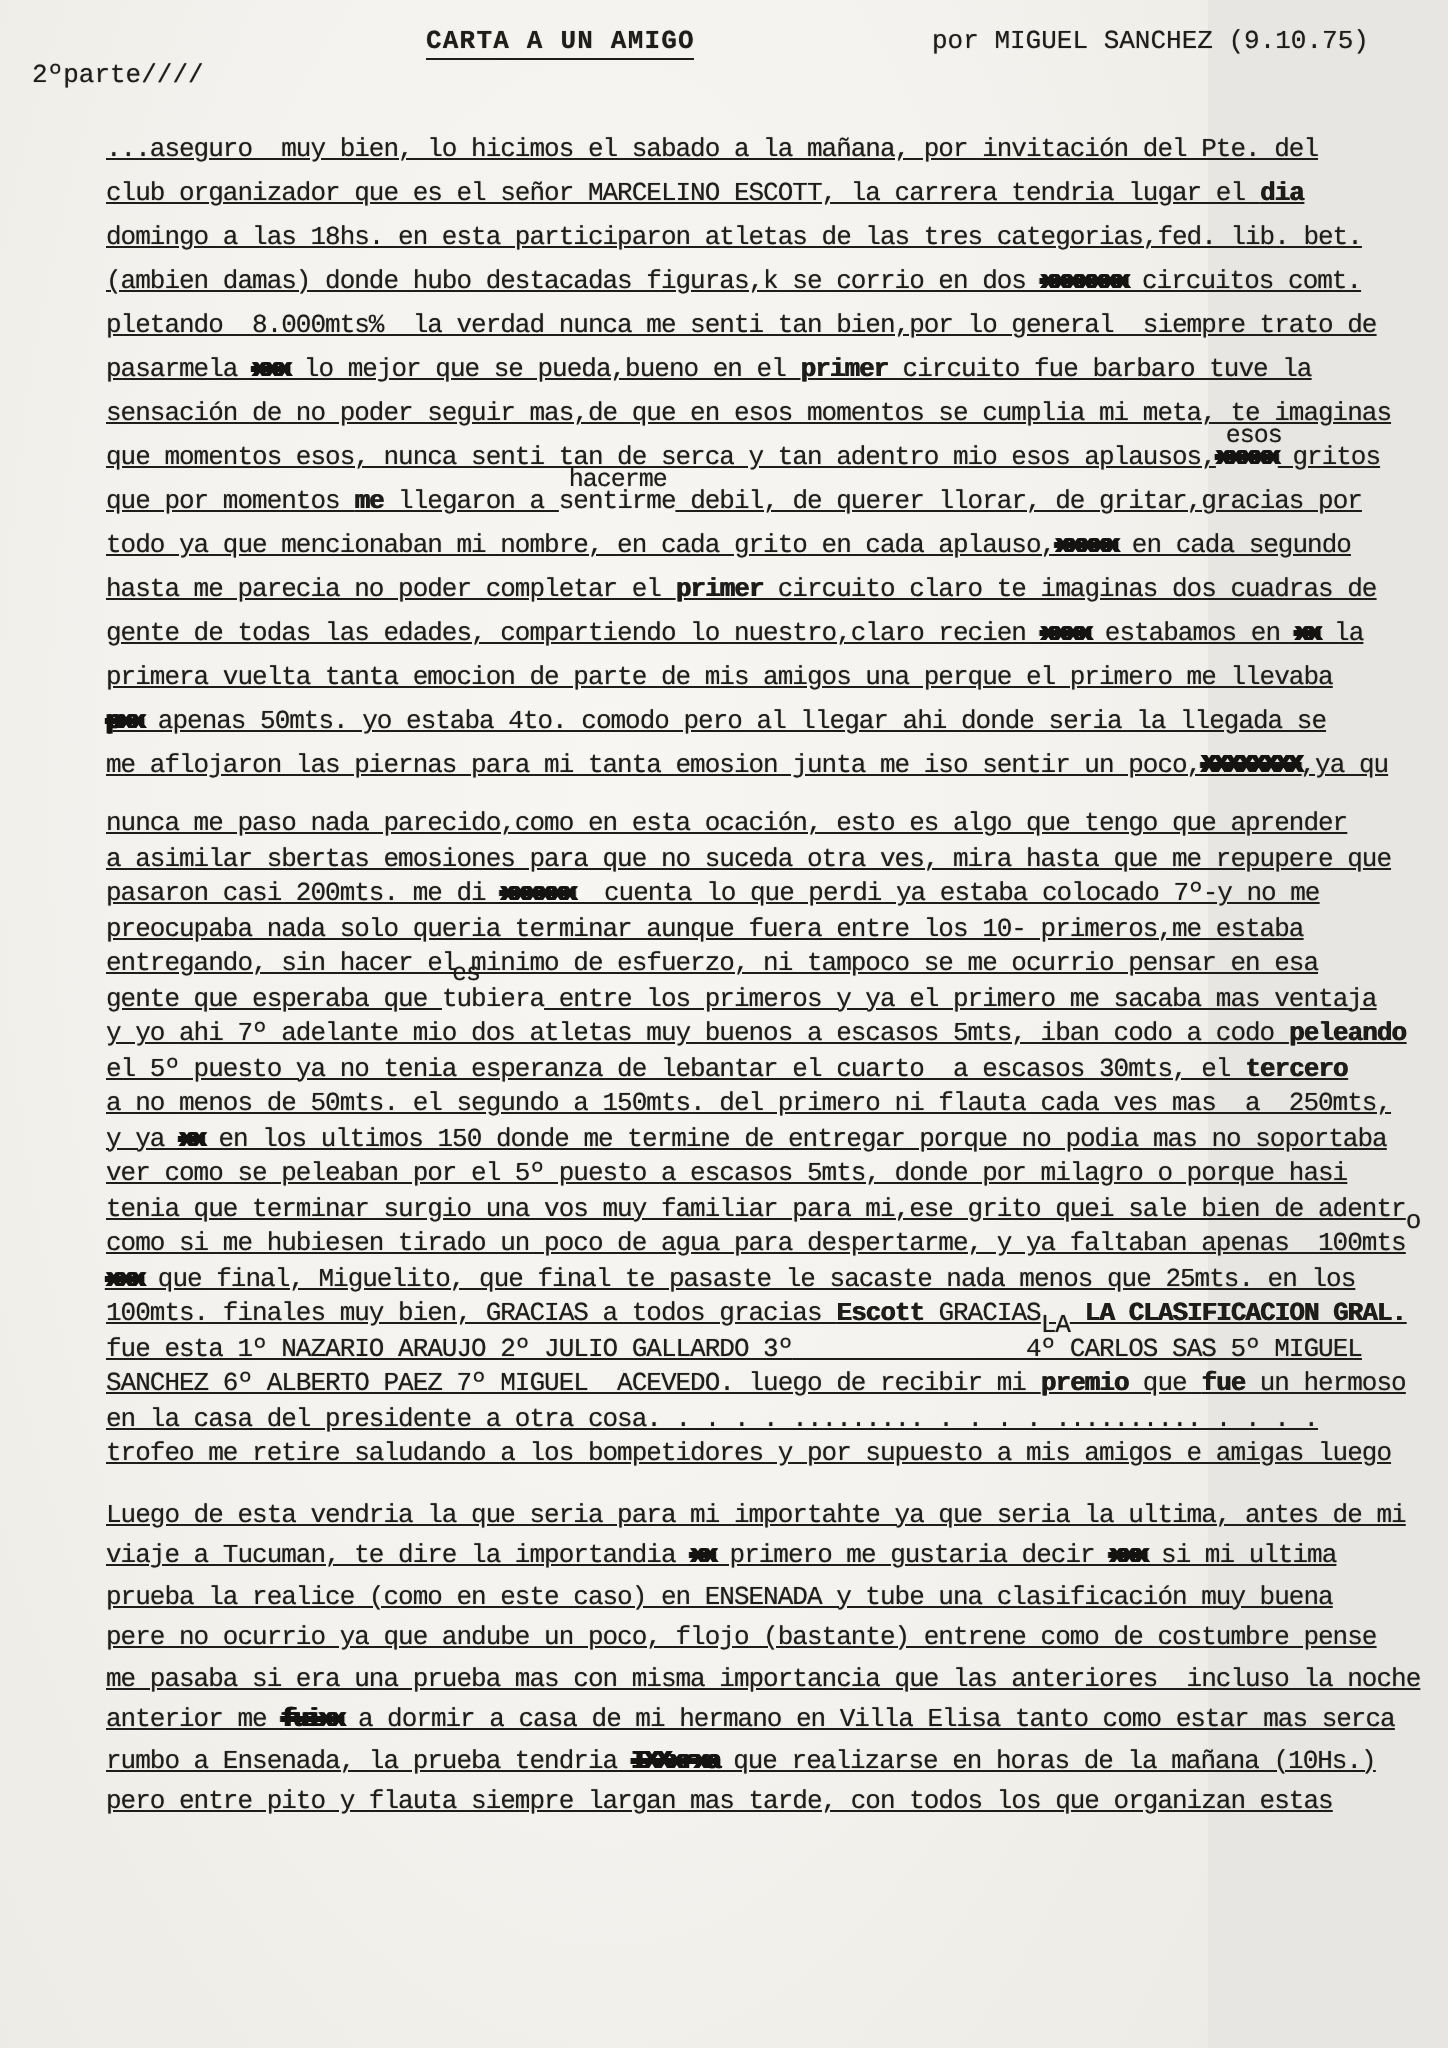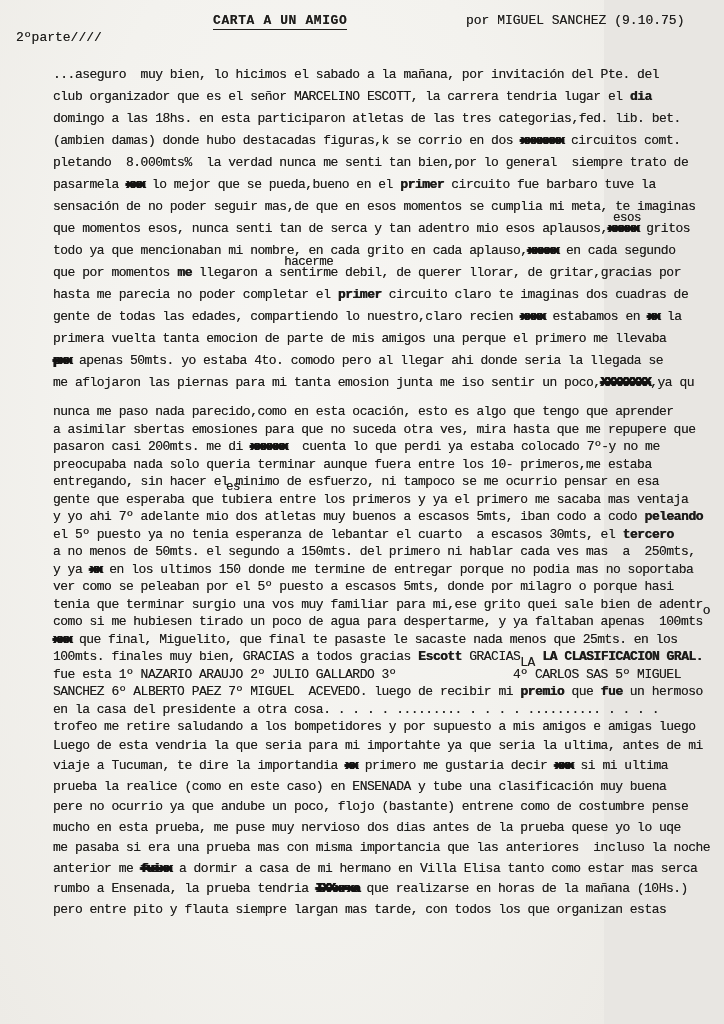--- a/index.html
+++ b/index.html
@@ -22,22 +22,22 @@
   }
   .byline{position:absolute;left:466px;top:13px;font-size:13px;white-space:pre;text-align:right;}
   .part-label{position:absolute;left:16px;top:30px;font-size:13px;white-space:pre;}
   .doc-body{
     position:absolute;left:53px;top:64px;width:660px;
     font-size:13px;letter-spacing:-0.5px;
   }
   .para{margin:0;}
   .para.p1{line-height:22px;}
   .para.p2{line-height:17.5px;margin-top:9px;}
-  .para.p3{line-height:20.5px;}
-  .line{white-space:pre;}
+  .para.p3{line-height:20.5px;margin-top:12px;}
+  .line{white-space:pre;text-decoration:underline;}
   
   .xo{
     font-weight:bold;color:#141312;
     text-decoration:line-through;text-decoration-thickness:2.5px;
     letter-spacing:-1.6px;
     text-shadow:.6px 0 #141312,-.6px 0 #141312;
   }
   
   .ov{font-weight:bold;text-shadow:.45px 0 #1a1918;}
   
@@ -62,54 +62,53 @@
   <div class="doc-body">
       <div class="para p1">
         <div class="line"><span>...aseguro  muy bien, lo hicimos el sabado a la mañana, por invitación del Pte. del</span></div>
         <div class="line"><span>club organizador que es el señor MARCELINO ESCOTT, la carrera tendria lugar el </span><span class="ov">dia</span></div>
         <div class="line"><span>domingo a las 18hs. en esta participaron atletas de las tres categorias,fed. lib. bet.</span></div>
         <div class="line"><span>(ambien damas) donde hubo destacadas figuras,k se corrio en dos </span><span class="xo">xxxxxxx</span><span> circuitos comt.</span></div>
         <div class="line"><span>pletando  8.000mts%  la verdad nunca me senti tan bien,por lo general  siempre trato de</span></div>
         <div class="line"><span>pasarmela </span><span class="xo">xxx</span><span> lo mejor que se pueda,bueno en el </span><span class="ov">primer</span><span> circuito fue barbaro tuve la</span></div>
         <div class="line"><span>sensación de no poder seguir mas,de que en esos momentos se cumplia mi meta, te imaginas</span></div>
         <div class="line"><span>que momentos esos, nunca senti tan de serca y tan adentro mio esos aplausos,</span><span class="ins"><span class="above">esos</span><span class="xo">xxxxx</span></span><span> gritos</span></div>
+        <div class="line"><span>que por momentos </span><span class="ov">me</span><span> llegaron a </span><span class="ins"><span class="above">hacerme</span><span>sentirme</span></span><span> debil, de querer llorar, de gritar,gracias por</span></div>
         <div class="line"><span>todo ya que mencionaban mi nombre, en cada grito en cada aplauso,</span><span class="xo">xxxxx</span><span> en cada segundo</span></div>
-        <div class="line"><span>que por momentos </span><span class="ov">me</span><span> llegaron a </span><span class="ins"><span class="above">hacerme</span><span>sentirme</span></span><span> debil, de querer llorar, de gritar,gracias por</span></div>
         <div class="line"><span>hasta me parecia no poder completar el </span><span class="ov">primer</span><span> circuito claro te imaginas dos cuadras de</span></div>
         <div class="line"><span>gente de todas las edades, compartiendo lo nuestro,claro recien </span><span class="xo">xxxx</span><span> estabamos en </span><span class="xo">xx</span><span> la</span></div>
         <div class="line"><span>primera vuelta tanta emocion de parte de mis amigos una perque el primero me llevaba</span></div>
         <div class="line"><span class="xo">pxx</span><span> apenas 50mts. yo estaba 4to. comodo pero al llegar ahi donde seria la llegada se</span></div>
         <div class="line"><span>me aflojaron las piernas para mi tanta emosion junta me iso sentir un poco,</span><span class="xo">XXXXXXXX</span><span>,ya qu</span></div>
       </div>
       <div class="para p2">
         <div class="line"><span>nunca me paso nada parecido,como en esta ocación, esto es algo que tengo que aprender</span></div>
         <div class="line"><span>a asimilar sbertas emosiones para que no suceda otra ves, mira hasta que me repupere que</span></div>
         <div class="line"><span>pasaron casi 200mts. me di </span><span class="xo">xxxxxx</span><span>  cuenta lo que perdi ya estaba colocado 7º-y no me</span></div>
         <div class="line"><span>preocupaba nada solo queria terminar aunque fuera entre los 10- primeros,me estaba</span></div>
         <div class="line"><span>entregando, sin hacer el minimo de esfuerzo, ni tampoco se me ocurrio pensar en esa</span></div>
         <div class="line"><span>gente que esperaba que </span><span class="ins"><span class="above">es</span><span>tubiera</span></span><span> entre los primeros y ya el primero me sacaba mas ventaja</span></div>
         <div class="line"><span>y yo ahi 7º adelante mio dos atletas muy buenos a escasos 5mts, iban codo a codo </span><span class="ov">peleando</span></div>
         <div class="line"><span>el 5º puesto ya no tenia esperanza de lebantar el cuarto  a escasos 30mts, el </span><span class="ov">tercero</span></div>
-        <div class="line"><span>a no menos de 50mts. el segundo a 150mts. del primero ni hablar cada ves mas  a  250mts,</span></div>
+        <div class="line"><span>a no menos de 50mts. el segundo a 150mts. del primero ni flauta cada ves mas  a  250mts,</span></div>
         <div class="line"><span>y ya </span><span class="xo">xx</span><span> en los ultimos 150 donde me termine de entregar porque no podia mas no soportaba</span></div>
         <div class="line"><span>ver como se peleaban por el 5º puesto a escasos 5mts, donde por milagro o porque hasi</span></div>
         <div class="line"><span>tenia que terminar surgio una vos muy familiar para mi,ese grito quei sale bien de adentr</span><span class="drop">o</span></div>
         <div class="line"><span>como si me hubiesen tirado un poco de agua para despertarme, y ya faltaban apenas  100mts</span></div>
         <div class="line"><span class="xo">xxx</span><span> que final, Miguelito, que final te pasaste le sacaste nada menos que 25mts. en los</span></div>
         <div class="line"><span>100mts. finales muy bien, GRACIAS a todos gracias </span><span class="ov">Escott</span><span> GRACIAS</span><span class="drop">LA</span><span class="ov"> LA CLASIFICACION GRAL.</span></div>
         <div class="line"><span>fue esta 1º NAZARIO ARAUJO 2º JULIO GALLARDO 3º</span><span>                </span><span>4º CARLOS SAS 5º MIGUEL</span></div>
         <div class="line"><span>SANCHEZ 6º ALBERTO PAEZ 7º MIGUEL  ACEVEDO. luego de recibir mi </span><span class="ov">premio</span><span> que </span><span class="ov">fue</span><span> un hermoso</span></div>
         <div class="line"><span>en la casa del presidente a otra cosa. . . . . ......... . . . . .......... . . . .</span></div>
         <div class="line"><span>trofeo me retire saludando a los bompetidores y por supuesto a mis amigos e amigas luego</span></div>
       </div>
       <div class="para p3">
         <div class="line"><span>Luego de esta vendria la que seria para mi importahte ya que seria la ultima, antes de mi</span></div>
         <div class="line"><span>viaje a Tucuman, te dire la importandia </span><span class="xo">xx</span><span> primero me gustaria decir </span><span class="xo">xxx</span><span> si mi ultima</span></div>
         <div class="line"><span>prueba la realice (como en este caso) en ENSENADA y tube una clasificación muy buena</span></div>
         <div class="line"><span>pere no ocurrio ya que andube un poco, flojo (bastante) entrene como de costumbre pense</span></div>
-        <div class="line"><span>mucho en esta prueba, me puse muy nervioso dos dias antes de la prueba quese yo lo uqe</span></div>
         <div class="line"><span>me pasaba si era una prueba mas con misma importancia que las anteriores  incluso la noche</span></div>
         <div class="line"><span>anterior me </span><span class="xo">fuixx</span><span> a dormir a casa de mi hermano en Villa Elisa tanto como estar mas serca</span></div>
         <div class="line"><span>rumbo a Ensenada, la prueba tendria </span><span class="xo">IXXxrxa</span><span> que realizarse en horas de la mañana (10Hs.)</span></div>
         <div class="line"><span>pero entre pito y flauta siempre largan mas tarde, con todos los que organizan estas</span></div>
       </div>
     </div>
 </div>
 
 </body></html>

